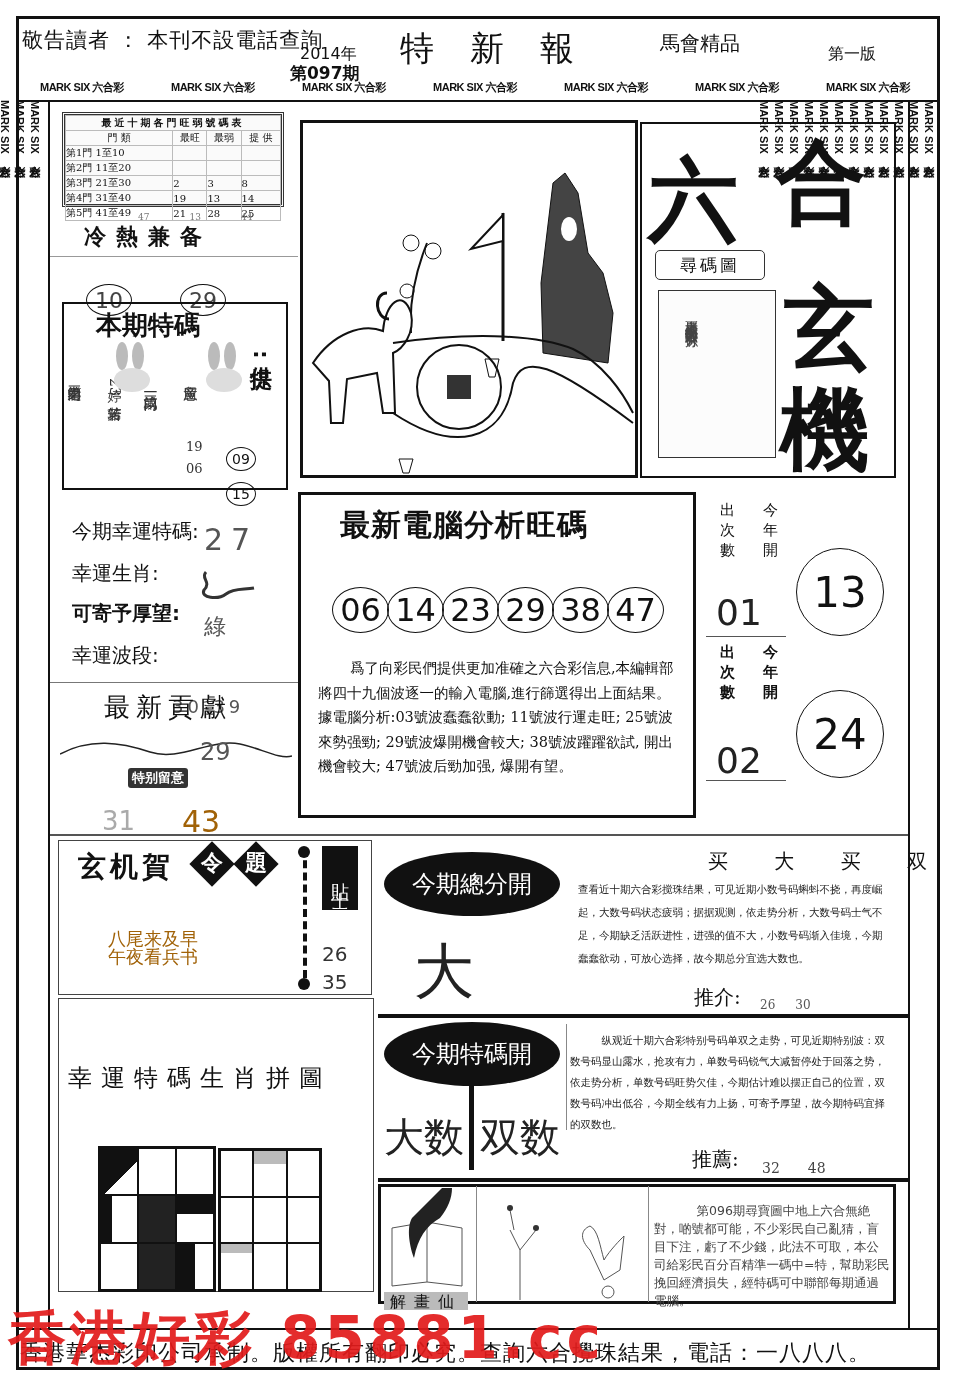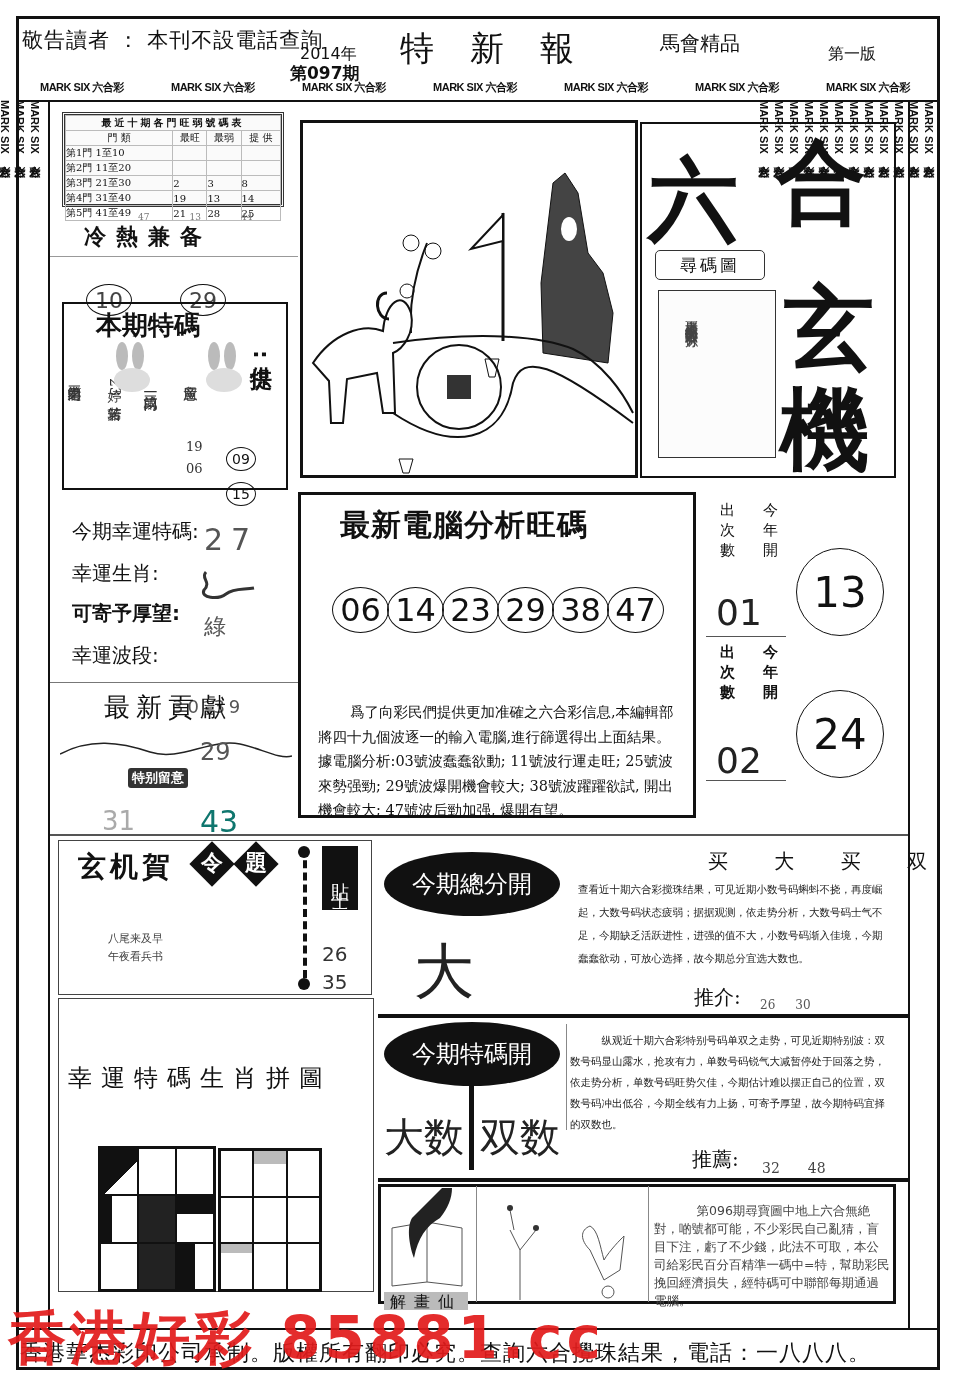--- a/index.html
+++ b/index.html
@@ -27,21 +27,21 @@
 .lucky{left:72px;font-size:20px;font-family:"DejaVu Sans",sans-serif}
 .lucky-val{font-size:22px;color:#555;font-family:"DejaVu Sans",sans-serif}
 .pic1{left:300px;top:120px;width:338px;height:358px;border:3px solid #111}
 .xuanji{left:640px;top:122px;width:256px;height:356px;border:2px solid #111}
 .big-cal{font-size:90px;font-weight:bold;font-family:"DejaVu Serif",serif}
 .scroll{left:652px;top:248px;width:130px;height:218px;border:1.5px solid #333;background:#fcfcfc}
 .comp-box{left:298px;top:492px;width:398px;height:326px;border:3px solid #111}
 .comp-title{left:340px;top:505px;font-size:30px;font-weight:bold;font-family:"DejaVu Sans",sans-serif;letter-spacing:1px}
 .comp-balls{left:332px;top:587px;display:flex}
 .comp-balls .circle{width:57px;height:46px;font-size:32px;margin-right:-2px}
-.comp-text{left:318px;top:700px;width:360px;font-size:14.5px;line-height:24.5px;text-indent:2.2em}
+.comp-text{left:318px;top:656px;width:360px;font-size:14.5px;line-height:24.5px;text-indent:2.2em}
 .cnt-label{font-size:15px;line-height:20px;display:flex;gap:28px;font-family:"DejaVu Sans",sans-serif}
 .cnt-label div{display:flex;flex-direction:column}
 .cnt-num{font-size:36px;font-family:"DejaVu Sans",sans-serif;color:#222}
 .cnt-circle{width:88px;height:88px;font-size:42px}
 .tips{left:58px;top:840px;width:314px;height:155px;border:1.5px solid #444}
 .oval{background:#111;color:#fff;border-radius:50%;display:flex;align-items:center;justify-content:center;font-family:"DejaVu Sans",sans-serif}
 .small-txt{font-size:10.5px;line-height:23px;color:#222}
 .puzzle{left:58px;top:998px;width:316px;height:294px;border:1.5px solid #444}
 .grid3{display:grid;grid-template-columns:repeat(3,1fr);grid-template-rows:repeat(3,1fr);border:2px solid #111}
 .grid3 div{border:1px solid #111}
@@ -188,21 +188,21 @@
 <div class="abs lucky-val" style="left:172px;top:696px;font-size:18px;letter-spacing:4px">30-39</div>
 <div class="abs hline" style="left:50px;top:682px;width:248px;height:1px;background:#777"></div>
 
 <div class="abs" style="left:104px;top:690px;font-size:26px;letter-spacing:6px">最新貢獻</div>
 <svg class="abs" style="left:60px;top:738px" width="232" height="30">
     <path d="M0 16 C30 0,60 4,90 14 C120 24,150 0,180 6 C200 10,220 22,232 18" stroke="#222" stroke-width="1.5" fill="none"></path>
   </svg>
 <div class="abs" style="left:200px;top:738px;font-size:24px;color:#555;font-family:'DejaVu Sans',sans-serif">29</div>
 <div class="abs" style="left:128px;top:768px;font-size:13px;font-weight:bold;background:#333;color:#fff;padding:1px 4px;border-radius:3px">特别留意</div>
 <div class="abs" style="left:102px;top:806px;font-size:26px;color:#aaa;font-family:'DejaVu Sans',sans-serif">31</div>
-<div class="abs" style="left:200px;top:804px;font-size:30px;color:#0f766e;font-family:'DejaVu Sans',sans-serif">43</div>
+<div class="abs" style="left:182px;top:804px;font-size:30px;color:#a16207;font-family:'DejaVu Sans',sans-serif">43</div>
 
 <div class="abs pic1">
   <svg width="332" height="352" viewBox="0 0 332 352">
     <path d="M250 60 L262 50 L275 70 L285 130 L300 150 L310 190 L305 240 L240 230 L238 160 Z" fill="#444" stroke="#111"></path>
     <ellipse cx="266" cy="106" rx="8" ry="12" fill="#fff"></ellipse>
     <line x1="200" y1="90" x2="200" y2="218" stroke="#111" stroke-width="3"></line>
     <path d="M200 92 L168 126 L200 118 Z" fill="#fff" stroke="#111" stroke-width="2"></path>
     <path d="M108 210 C106 180,112 150,124 120" stroke="#111" fill="none" stroke-width="2"></path>
     <circle cx="108" cy="120" r="8" fill="none" stroke="#111"></circle>
       <circle cx="130" cy="128" r="8" fill="none" stroke="#111"></circle>
@@ -276,21 +276,21 @@
 <div class="abs tips"></div>
 <div class="abs" style="left:78px;top:848px;font-size:28px;font-weight:bold;letter-spacing:4px">玄机賀</div>
 <div class="abs" style="left:196px;top:848px;width:32px;height:32px;background:#111;transform:rotate(45deg)"></div>
 <div class="abs" style="left:199px;top:848px;color:#fff;font-size:22px;font-weight:bold;width:26px;text-align:center">令</div>
 <div class="abs" style="left:240px;top:848px;width:32px;height:32px;background:#111;transform:rotate(45deg)"></div>
 <div class="abs" style="left:243px;top:848px;color:#fff;font-size:22px;font-weight:bold;width:26px;text-align:center">題</div>
 <div class="abs" style="left:303px;top:848px;width:0;height:130px;border-left:4px dashed #111"></div>
 <div class="abs" style="left:298px;top:846px;width:12px;height:12px;border-radius:50%;background:#111"></div>
 <div class="abs" style="left:298px;top:978px;width:12px;height:12px;border-radius:50%;background:#111"></div>
 <div class="abs vtext" style="left:322px;top:846px;width:36px;height:64px;background:#111;color:#fff;font-size:18px;display:flex;align-items:center;justify-content:center;letter-spacing:10px">貼士</div>
-<div class="abs" style="left:108px;top:930px;font-size:11px;color:#404040;line-height:18px">
+<div class="abs" style="left:108px;top:930px;font-size:18px;color:#a16207;line-height:18px">
   <div>八尾来及早</div>
   <div>午夜看兵书</div>
 </div>
 <div class="abs" style="left:322px;top:940px;font-size:20px;color:#333;line-height:28px;font-family:'DejaVu Sans',sans-serif">
   <div>26</div>
   <div>35</div>
 </div>
 
 <div class="abs oval" style="left:384px;top:852px;width:176px;height:64px;font-size:24px">今期總分開</div>
 <div class="abs" style="left:414px;top:932px;font-size:60px;color:#222">大</div>

